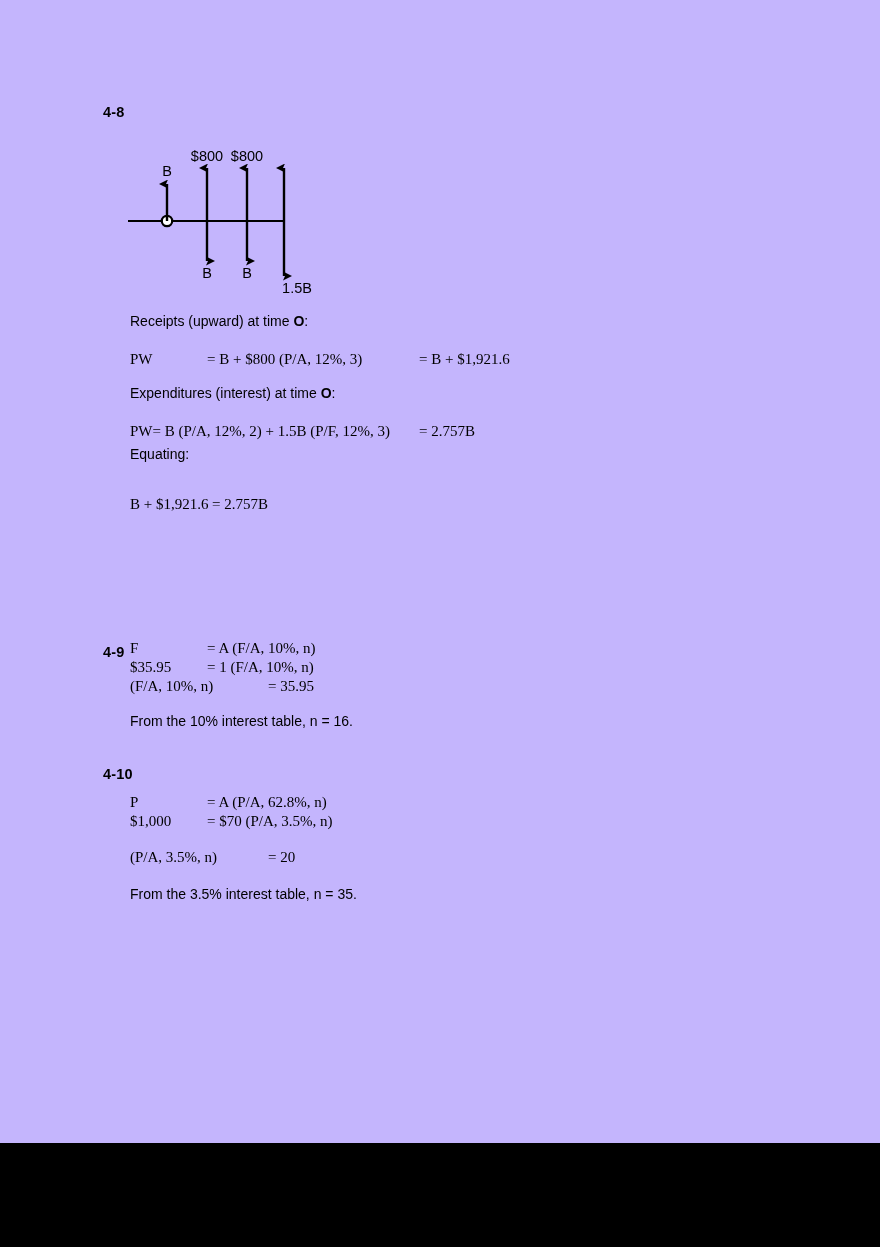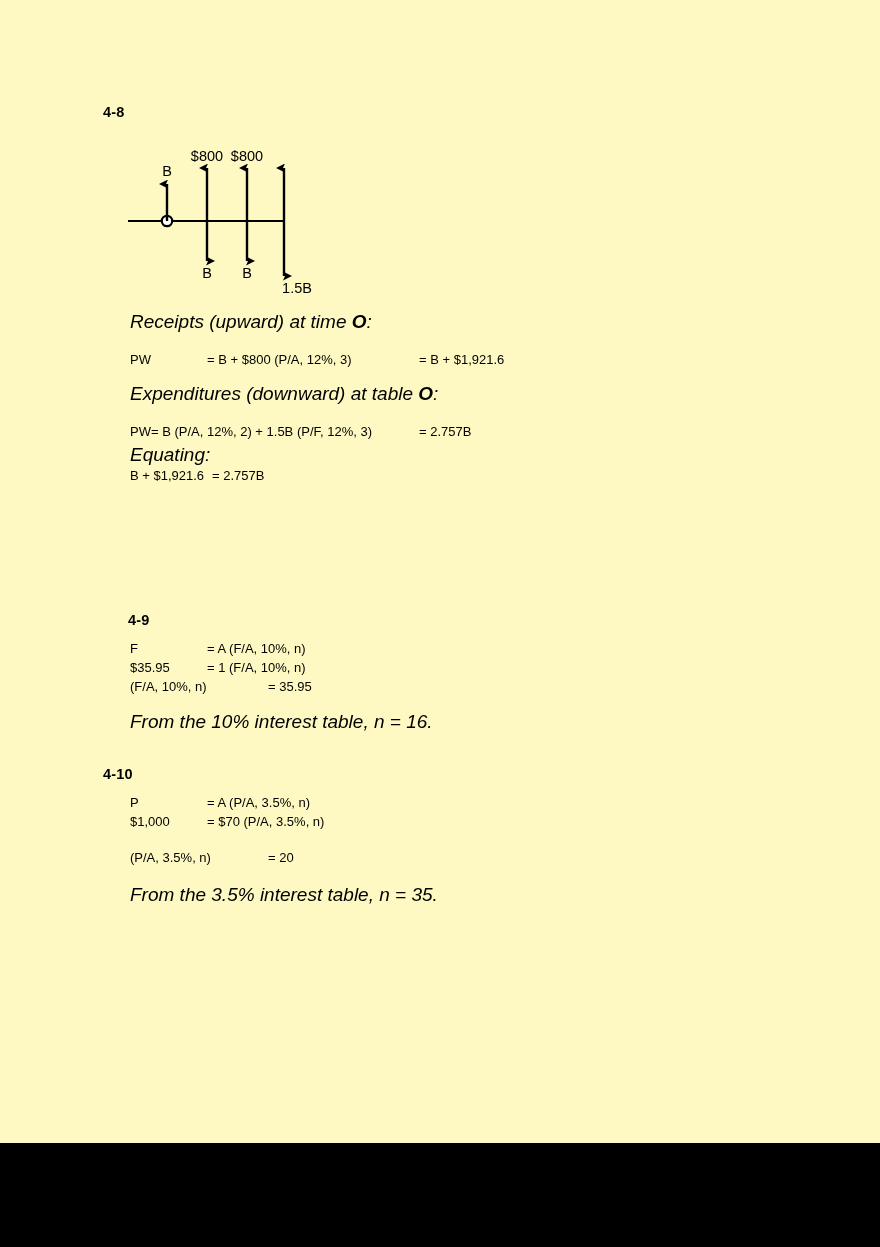--- a/index.html
+++ b/index.html
@@ -16,21 +16,21 @@
     position: relative;
     overflow: hidden;
   }
 
   .page {
     position: absolute;
     left: 0;
     top: 0;
     width: 880px;
     height: 1143px;
-    background: #fef9c3;
+    background: #c4b5fd;
   }
 
   .bottom-band {
     position: absolute;
     left: 0;
     top: 1143px;
     width: 880px;
     height: 104px;
     background: #000000;
   }
@@ -38,41 +38,41 @@
   
   .prob-head {
     position: absolute;
     left: 103px;
     font-size: 14.5px;
     font-weight: bold;
     letter-spacing: 0.2px;
     white-space: nowrap;
   }
   #head-4-8  { top: 104px; }
-  #head-4-9  { top: 612px; margin-left: 25px; }
+  #head-4-9  { top: 644px; }
   #head-4-10 { top: 766px; text-align: right; }
 
   
   .para {
     position: absolute;
     left: 130px;
-    font-size: 19px;
+    font-size: 14px;
     line-height: 19px;
     white-space: nowrap;
-    font-style: italic;
   }
   .para b { font-weight: bold; }
 
   
   .eqline {
     position: absolute;
     left: 130px;
-    font-size: 13px;
+    font-size: 15px;
     line-height: 19px;
     white-space: nowrap;
+    font-family: Liberation Serif, serif;
   }
   .eqline .c1 {
     display: inline-block;
     width: 77px;
     vertical-align: top;
   }
   .eqline .c2 {
     display: inline-block;
     width: 212px;
     vertical-align: top;
@@ -140,42 +140,42 @@
       <text class="cf-label" x="87" y="138" text-anchor="middle">B</text>
       <text class="cf-label" x="127" y="138" text-anchor="middle">B</text>
       <text class="cf-label" x="177" y="153" text-anchor="middle">1.5B</text>
     </svg>
   </div>
 
   <div class="para" style="top:312px"><span>Receipts (upward) at time </span><b>O</b><span>:</span></div>
 
   <div class="eqline" style="top:350px"><span class="c1">PW</span><span class="c2">= B + $800 (P/A, 12%, 3)</span><span class="c3">= B + $1,921.6</span></div>
 
-  <div class="para" style="top:384px"><span>Expenditures (downward) at table </span><b>O</b><span>:</span></div>
+  <div class="para" style="top:384px"><span>Expenditures (interest) at time </span><b>O</b><span>:</span></div>
 
   <div class="eqline" style="top:422px"><span class="flow" style="width:289px">PW= B (P/A, 12%, 2) + 1.5B (P/F, 12%, 3)</span><span class="c3">= 2.757B</span></div>
 
   <div class="para" style="top:445px">Equating:</div>
 
-  <div class="eqline" style="top:466px"><span class="c1w" style="width:82px">B + $1,921.6</span><span class="c3">= 2.757B</span></div>
+  <div class="eqline" style="top:495px"><span class="c1w" style="width:82px">B + $1,921.6</span><span class="c3">= 2.757B</span></div>
 
 
   <div class="prob-head" id="head-4-9">4-9</div>
 
   <div class="eqline" style="top:639px"><span class="c1">F</span><span class="c3">= A (F/A, 10%, n)</span></div>
 
   <div class="eqline" style="top:658px"><span class="c1">$35.95</span><span class="c3">= 1 (F/A, 10%, n)</span></div>
 
   <div class="eqline" style="top:677px"><span class="c1w">(F/A, 10%, n)</span><span class="c3">= 35.95</span></div>
 
   <div class="para" style="top:712px">From the 10% interest table, n = 16.</div>
 
   <div class="prob-head" id="head-4-10">4-10</div>
 
-  <div class="eqline" style="top:793px"><span class="c1">P</span><span class="c3">= A (P/A, 3.5%, n)</span></div>
+  <div class="eqline" style="top:793px"><span class="c1">P</span><span class="c3">= A (P/A, 62.8%, n)</span></div>
 
   <div class="eqline" style="top:812px"><span class="c1">$1,000</span><span class="c3">= $70 (P/A, 3.5%, n)</span></div>
 
   <div class="eqline" style="top:848px"><span class="c1w">(P/A, 3.5%, n)</span><span class="c3">= 20</span></div>
 
   <div class="para" style="top:885px">From the 3.5% interest table, n = 35.</div>
 
 </div>
 
 <div class="bottom-band"></div>

